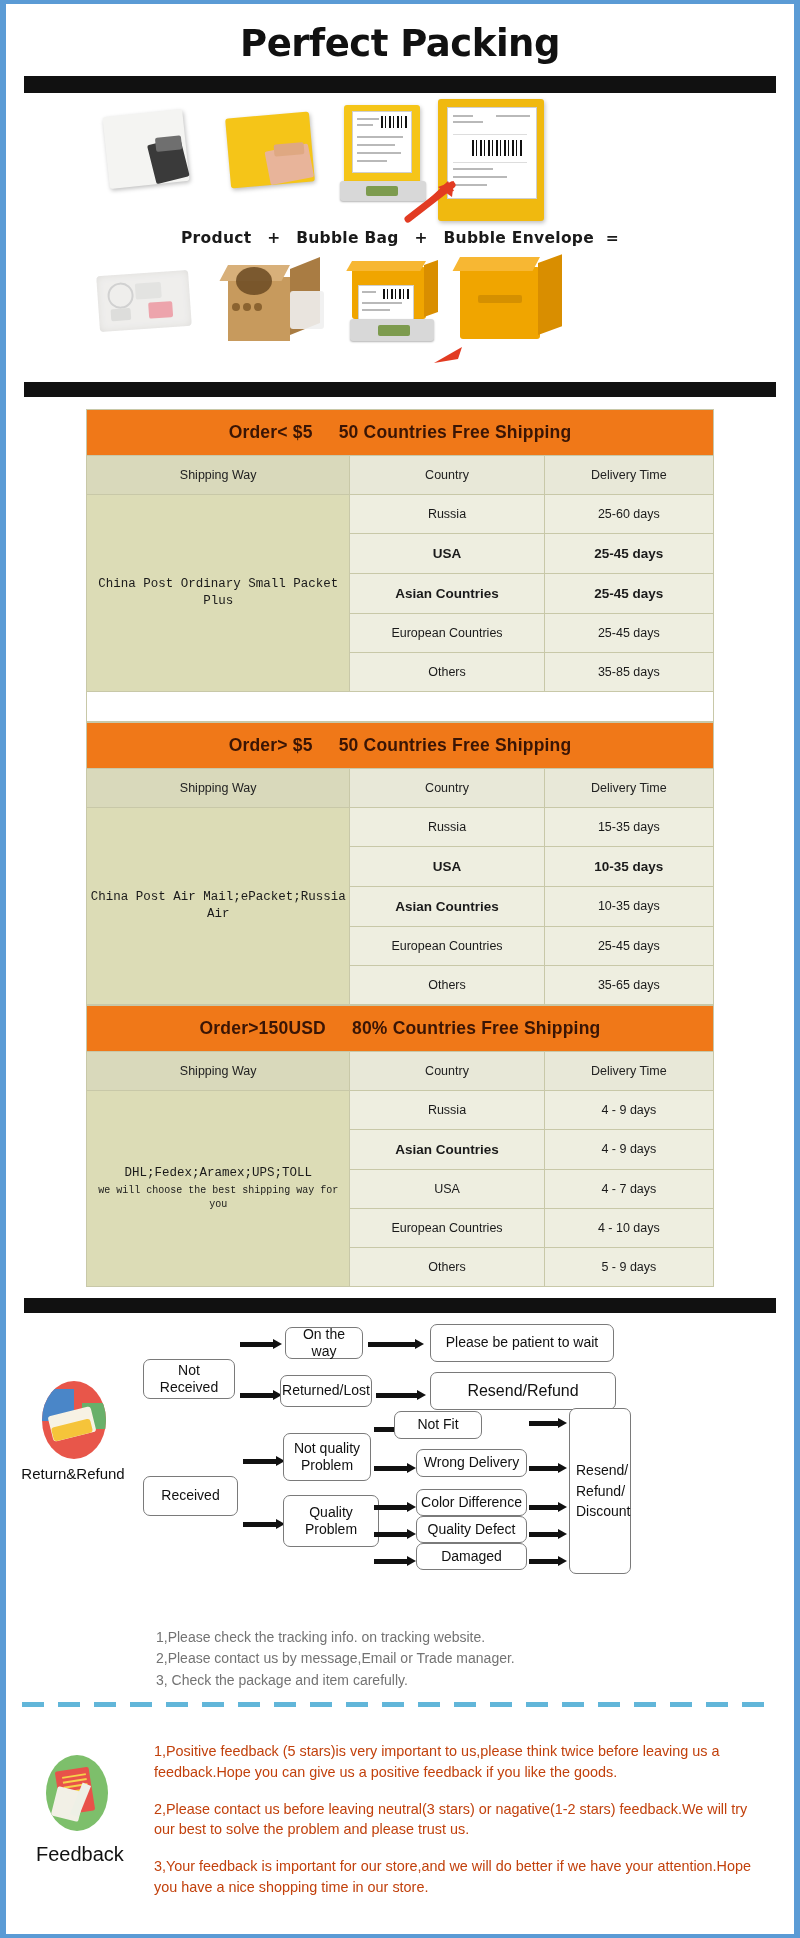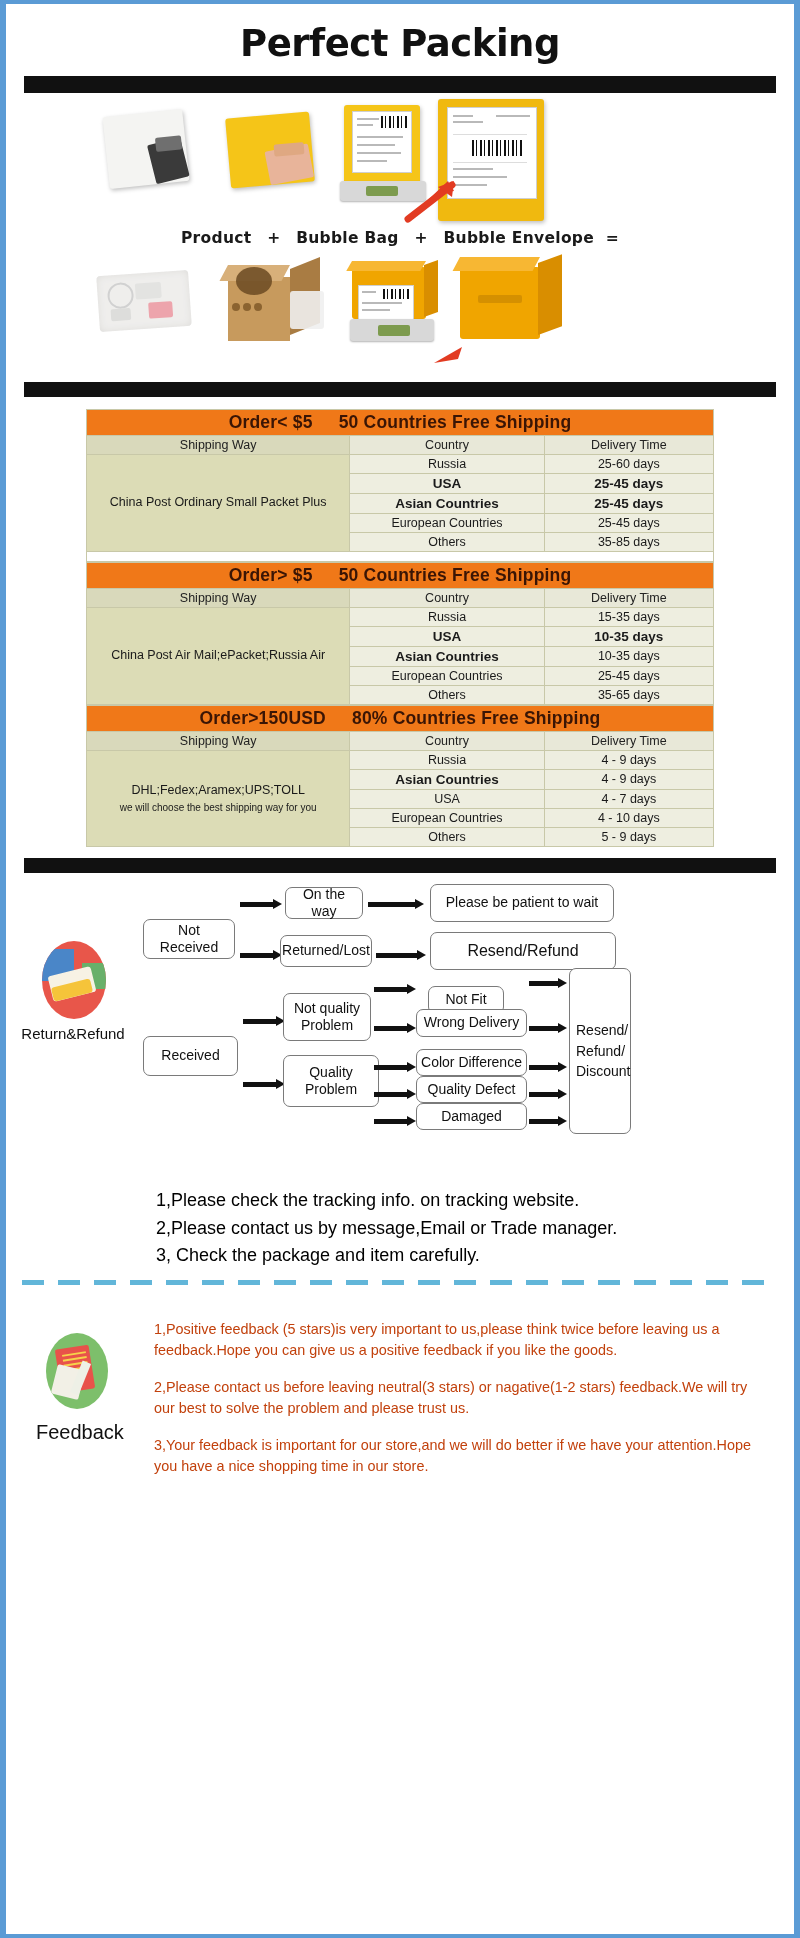--- a/index.html
+++ b/index.html
@@ -65,32 +65,32 @@
   .eq-line{
     text-align:center;font-weight:bold;font-size:15.5px;color:#1a1a1a;
     font-family:"DejaVu Sans", sans-serif;margin-top:2px;letter-spacing:.3px;
   }
   .eq-line span{display:inline-block;}
 
   
   .tables{margin:12px 80px 0 80px;}
   table.ship{border-collapse:collapse;width:100%;table-layout:fixed;
              font-family:"Liberation Sans", sans-serif;}
-  table.ship td{border:1px solid #c8c8a8;padding:2px 3px;text-align:center;}
+  table.ship td{border:1px solid #c8c8a8;padding:12px 3px;text-align:center;}
   .orange-bar td{
     background:#f07818;color:#3a1505;text-align:center;font-weight:bold;
     font-size:17.5px;padding:4px 0 5px 0;border:1px solid #f07818;
     letter-spacing:.2px;
   }
   .orange-bar td .gap{display:inline-block;width:26px;}
   .colhead td{background:#d9d9bb;text-align:center;font-size:12.5px;color:#222;}
   .colhead td.c2,.colhead td.c3{background:#e8e8d8;}
   .cell-way{
     background:#dcdcb6;text-align:center;font-size:12.5px;color:#1a1a1a;
-    vertical-align:middle;line-height:1.35;
+    vertical-align:middle;line-height:1.35;font-family:Liberation Mono, monospace;
   }
   .cell-way .sub{display:block;font-size:10px;margin-top:2px;}
   .cell-c{background:#eeeee0;text-align:center;font-size:12.5px;color:#1a1a1a;}
   .cell-d{background:#eeeee0;text-align:center;font-size:12.5px;color:#1a1a1a;}
   .bold{font-weight:bold;font-size:13.5px;}
   .spacer-row td{border:none;height:5px;background:#fff;}
 
   
   .flow{position:relative;height:300px;margin:10px 0 0 0;}
   .fbox{
@@ -116,21 +116,21 @@
     position:absolute;left:8px;top:30px;width:44px;height:26px;background:#f7f2e4;
     transform:rotate(-14deg);border-radius:3px;
   }
   .rr-icon .hand2{
     position:absolute;left:10px;top:42px;width:40px;height:14px;background:#f5c43a;
     transform:rotate(-14deg);border-radius:3px;
   }
   .rr-label{position:absolute;font-size:15px;color:#111;text-align:center;width:150px;}
 
   .notes{margin:4px 0 0 150px;}
-  .notes div{font-size:18px;color:#000000;line-height:1.55;}
+  .notes div{font-size:14px;color:#737373;line-height:1.55;}
 
   .dashed{
     margin:10px 16px 0 16px;height:5px;
     background:repeating-linear-gradient(90deg,#62b6d9 0 22px, transparent 22px 36px);
   }
 
   
   .fb-wrap{position:relative;margin-top:18px;height:250px;}
   .fb-icon{
     position:absolute;left:40px;top:30px;width:62px;height:76px;border-radius:50%;
@@ -459,21 +459,21 @@
       <div class="shaft" style="width:34px;"></div>
           <div class="head" style="left:33px;"></div>
     </div>
     <div class="fbox" style="left:277px;top:172px;width:96px;height:52px;white-space:pre-line;">Quality
 Problem</div>
 
     <div class="farrow" style="left:368px;top:101px;width:44px;">
       <div class="shaft" style="width:34px;"></div>
           <div class="head" style="left:33px;"></div>
     </div>
-    <div class="fbox" style="left:422px;top:88px;width:76px;height:28px;margin-top:15px;">Not Fit</div>
+    <div class="fbox" style="left:388px;top:88px;width:88px;height:28px;">Not Fit</div>
 
     <div class="farrow" style="left:368px;top:140px;width:44px;">
       <div class="shaft" style="width:34px;"></div>
           <div class="head" style="left:33px;"></div>
     </div>
     <div class="fbox" style="left:410px;top:126px;width:111px;height:28px;">Wrong Delivery</div>
 
     <div class="farrow" style="left:368px;top:179px;width:44px;">
       <div class="shaft" style="width:34px;"></div>
           <div class="head" style="left:33px;"></div>

